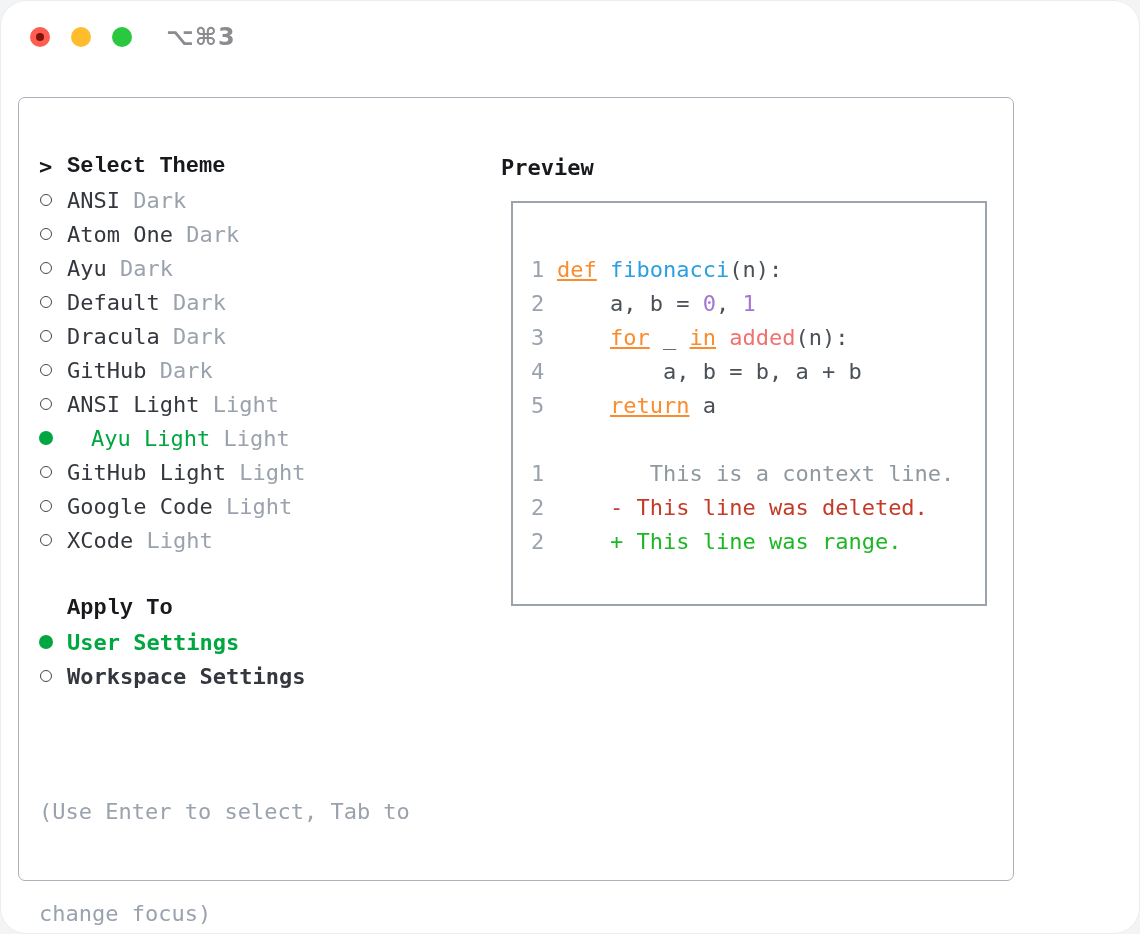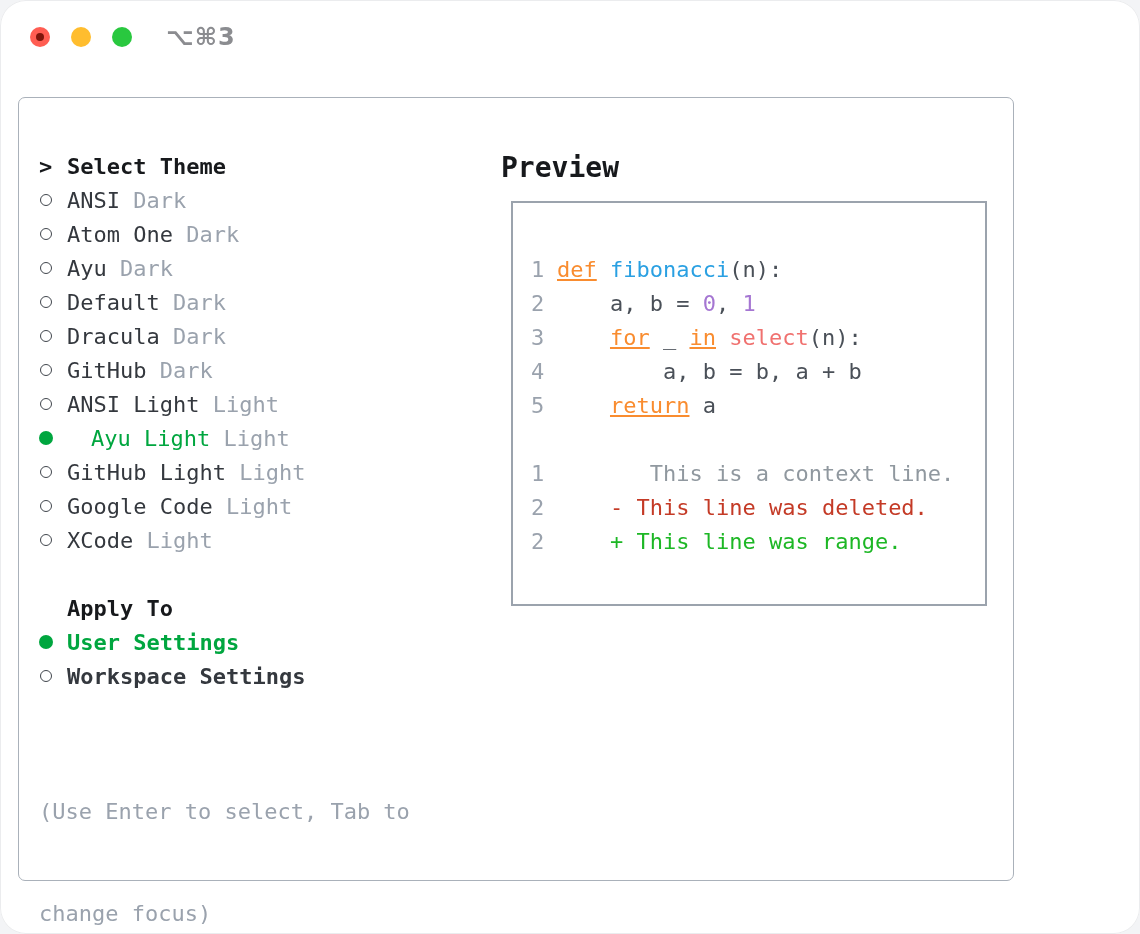--- a/index.html
+++ b/index.html
@@ -27,32 +27,32 @@
              font-size:24px;font-weight:700;color:var(--title-gray);letter-spacing:1px;}
   
   .panel{position:absolute;left:18px;top:97px;width:996px;height:784px;
          border:1.5px solid var(--panel-border);border-radius:7px;background:#fff;box-sizing:border-box;}
   
   .left-col{position:absolute;left:20px;top:51px;font-size:22px;color:var(--ui-text);}
   .row{height:34px;display:flex;align-items:center;white-space:pre;}
   .spacer{height:34px;}
   .marker{width:28px;display:flex;align-items:center;flex:0 0 28px;}
   .prompt{font-weight:700;color:var(--heading);}
-  .title{font-weight:700;color:var(--heading);}
+  .title{font-weight:700;color:var(--heading);font-family:Liberation Mono, monospace;}
   .radio{width:12px;height:12px;border:1.5px solid #41464d;border-radius:50%;box-sizing:border-box;margin-left:1px;}
   .radio.sel{width:14px;height:14px;border:none;background:var(--selected-green);margin-left:0;}
   .theme-name{color:var(--ui-text);}
   .theme-variant{color:var(--variant-gray);}
   .sel-text .theme-name{color:var(--selected-green);margin-left:24px;}
   .apply-label{color:var(--ui-text);font-weight:bold;}
   .apply-label.sel{color:var(--selected-green);}
   .hint{color:var(--hint-gray);line-height:34px;font-size:22px;white-space:pre;}
   
   .preview-title{position:absolute;left:482px;top:52px;height:34px;display:flex;align-items:center;
-                 font-size:28px;font-weight:700;color:var(--heading);}
+                 font-size:22px;font-weight:700;color:var(--heading);}
   .preview-box{position:absolute;left:492px;top:103px;width:476px;height:405px;
                border:2px solid var(--preview-border);background:#fff;box-sizing:border-box;
                padding:49px 0 0 18px;overflow:hidden;}
   .code-line{height:34px;display:flex;align-items:center;font-size:22px;white-space:pre;}
   .ln{color:var(--line-number);width:14px;flex:0 0 14px;margin-right:12px;text-align:left;}
   .code{white-space:pre;color:var(--code-text);}
   .tok-keyword{color:var(--keyword);text-decoration:underline;}
   .tok-func{color:var(--func);margin-top:20px;}
   .tok-number{color:var(--number);}
   .tok-builtin{color:var(--builtin);}
@@ -107,21 +107,21 @@
         <div class="hint">
           <div>(Use Enter to select, Tab to</div>
           <div>change focus)</div>
         </div>
       </div>
 
       <div class="preview-title">Preview</div>
       <div class="preview-box" id="preview-box">
           <div class="code-line"><span class="ln">1</span><span class="code"><span class="tok-keyword">def</span><span class="tok-text"> </span><span class="tok-func">fibonacci</span><span class="tok-text">(n):</span></span></div>
           <div class="code-line"><span class="ln">2</span><span class="code"><span class="tok-text">    a, b = </span><span class="tok-number">0</span><span class="tok-text">, </span><span class="tok-number">1</span></span></div>
-          <div class="code-line"><span class="ln">3</span><span class="code"><span class="tok-text">    </span><span class="tok-keyword">for</span><span class="tok-text"> _ </span><span class="tok-keyword">in</span><span class="tok-text"> </span><span class="tok-builtin">select</span><span class="tok-text">(n):</span></span></div>
+          <div class="code-line"><span class="ln">3</span><span class="code"><span class="tok-text">    </span><span class="tok-keyword">for</span><span class="tok-text"> _ </span><span class="tok-keyword">in</span><span class="tok-text"> </span><span class="tok-builtin">added</span><span class="tok-text">(n):</span></span></div>
           <div class="code-line"><span class="ln">4</span><span class="code"><span class="tok-text">        a, b = b, a + b</span></span></div>
           <div class="code-line"><span class="ln">5</span><span class="code"><span class="tok-text">    </span><span class="tok-keyword">return</span><span class="tok-text"> a</span></span></div>
           <div class="code-line"><span class="ln"></span><span class="code"></span></div>
           <div class="code-line"><span class="ln">1</span><span class="code"><span class="tok-context">       This is a context line.</span></span></div>
           <div class="code-line"><span class="ln">2</span><span class="code"><span class="tok-deleted">    - This line was deleted.</span></span></div>
           <div class="code-line"><span class="ln">2</span><span class="code"><span class="tok-added">    + This line was range.</span></span></div>
         </div>
 
     </div>
   </div>

